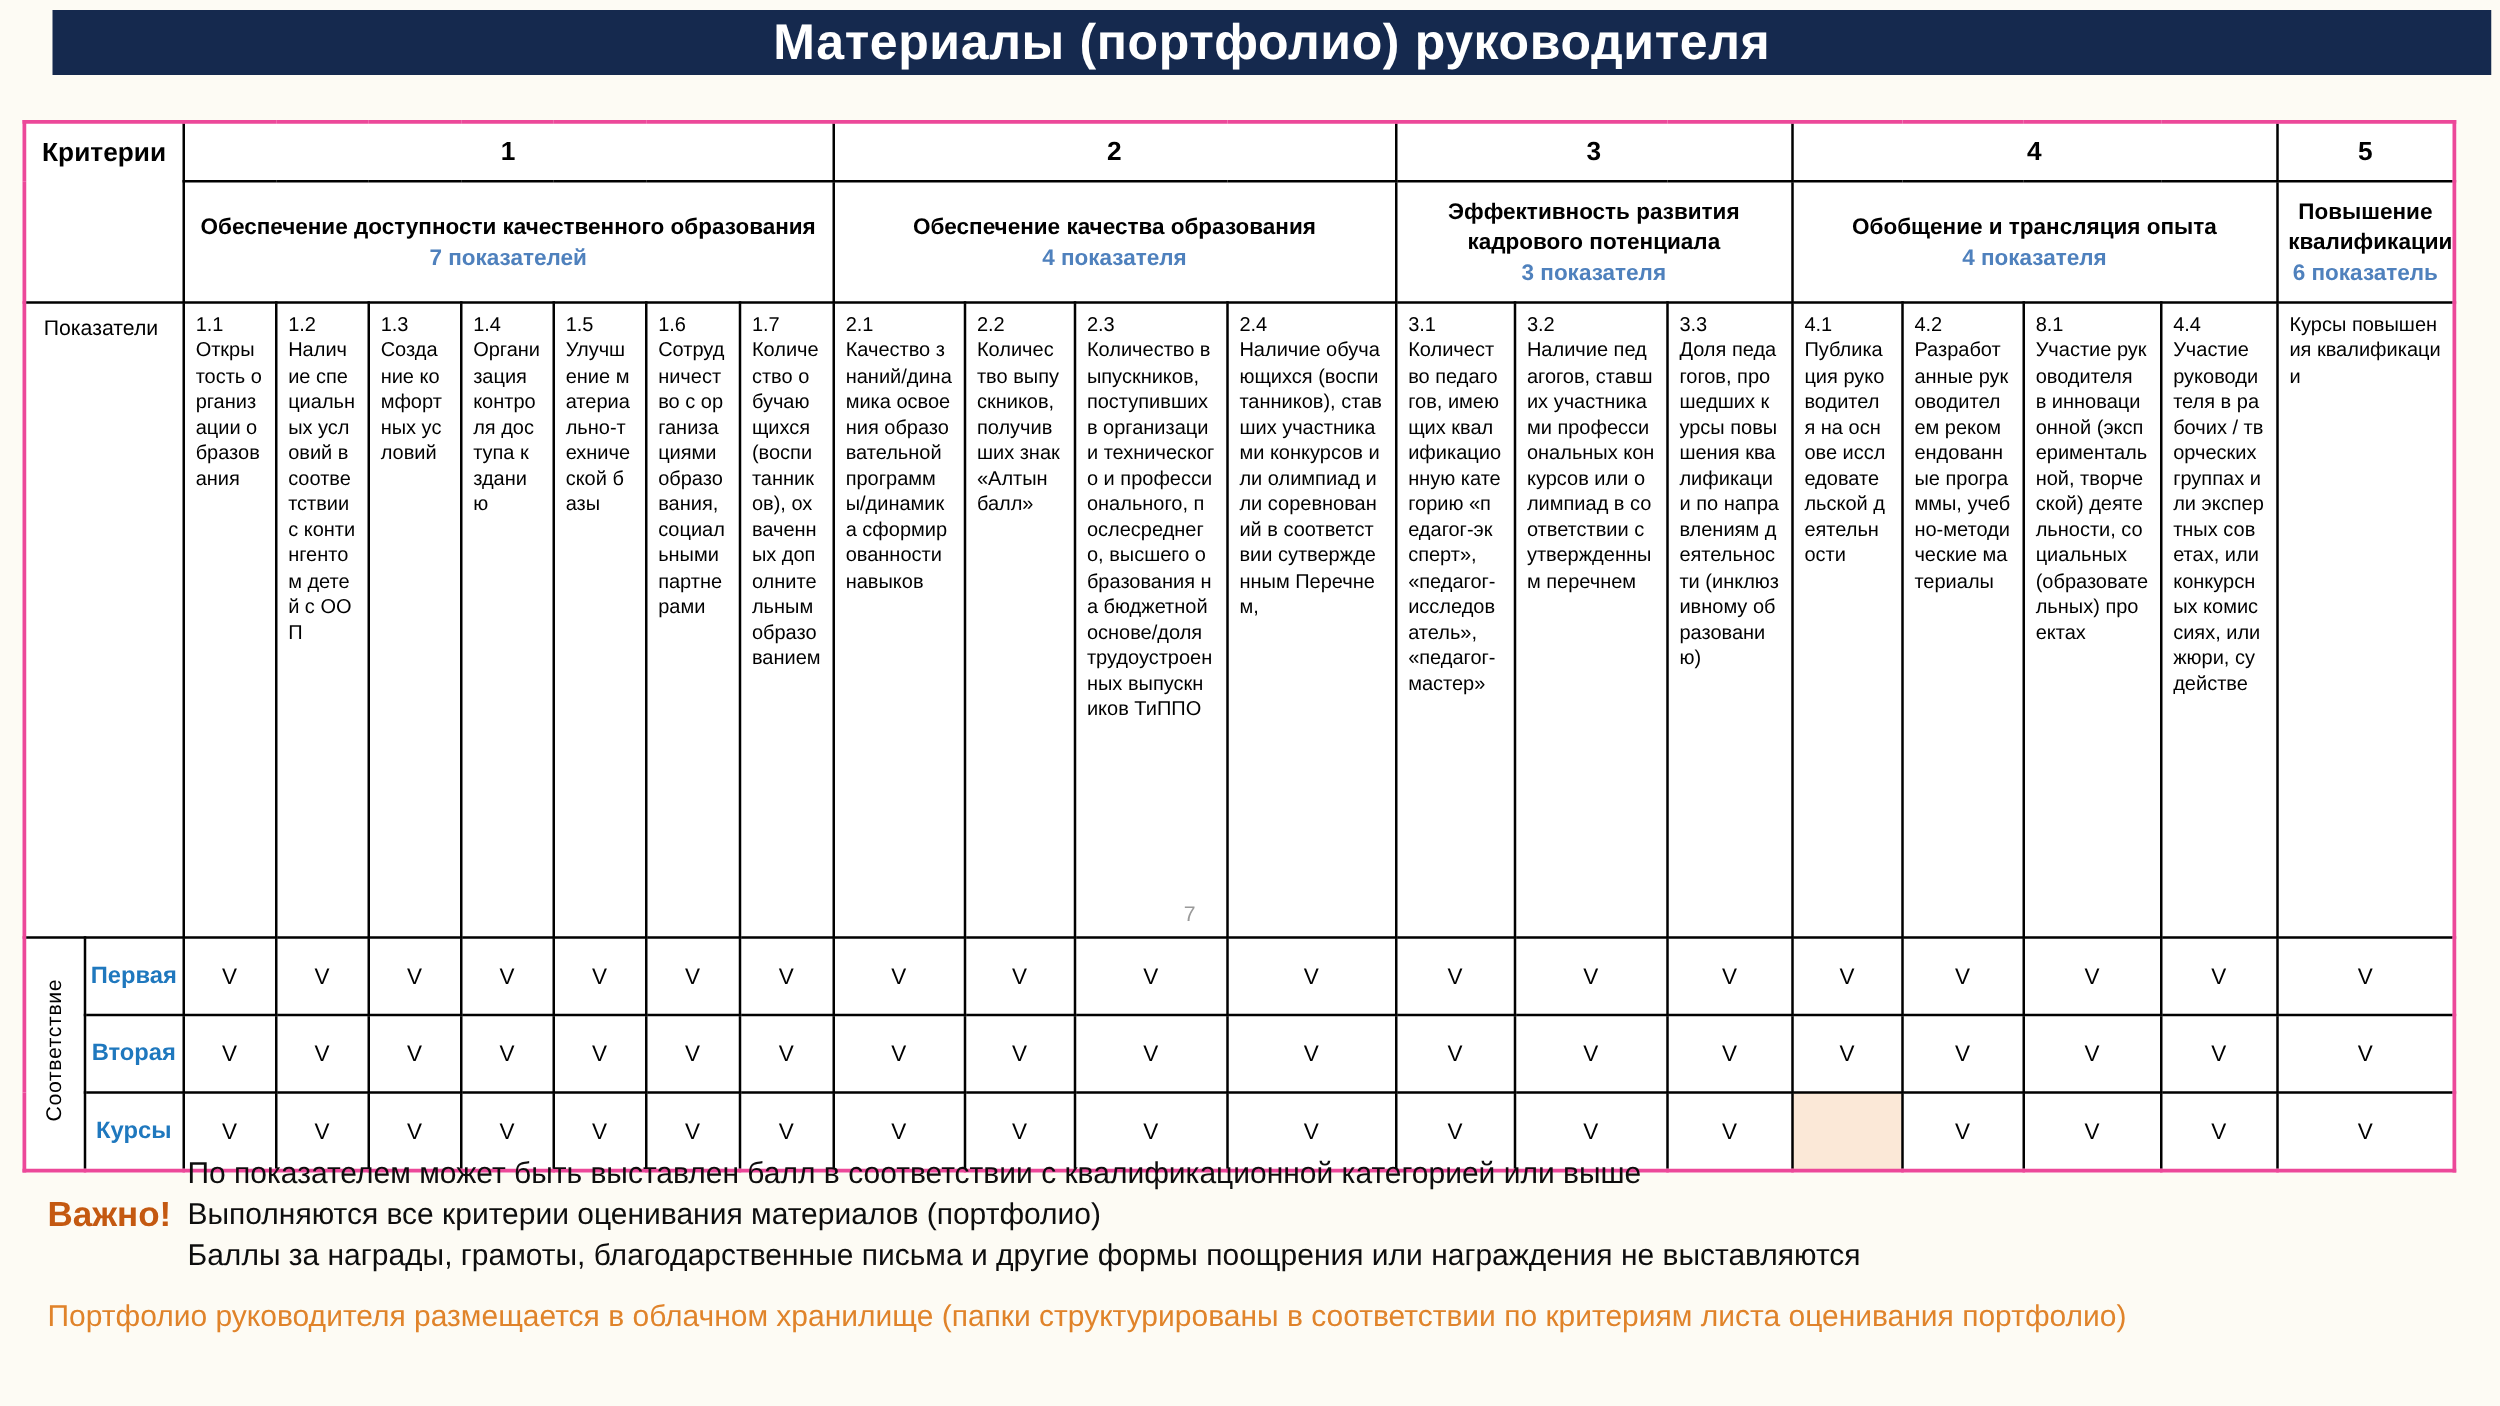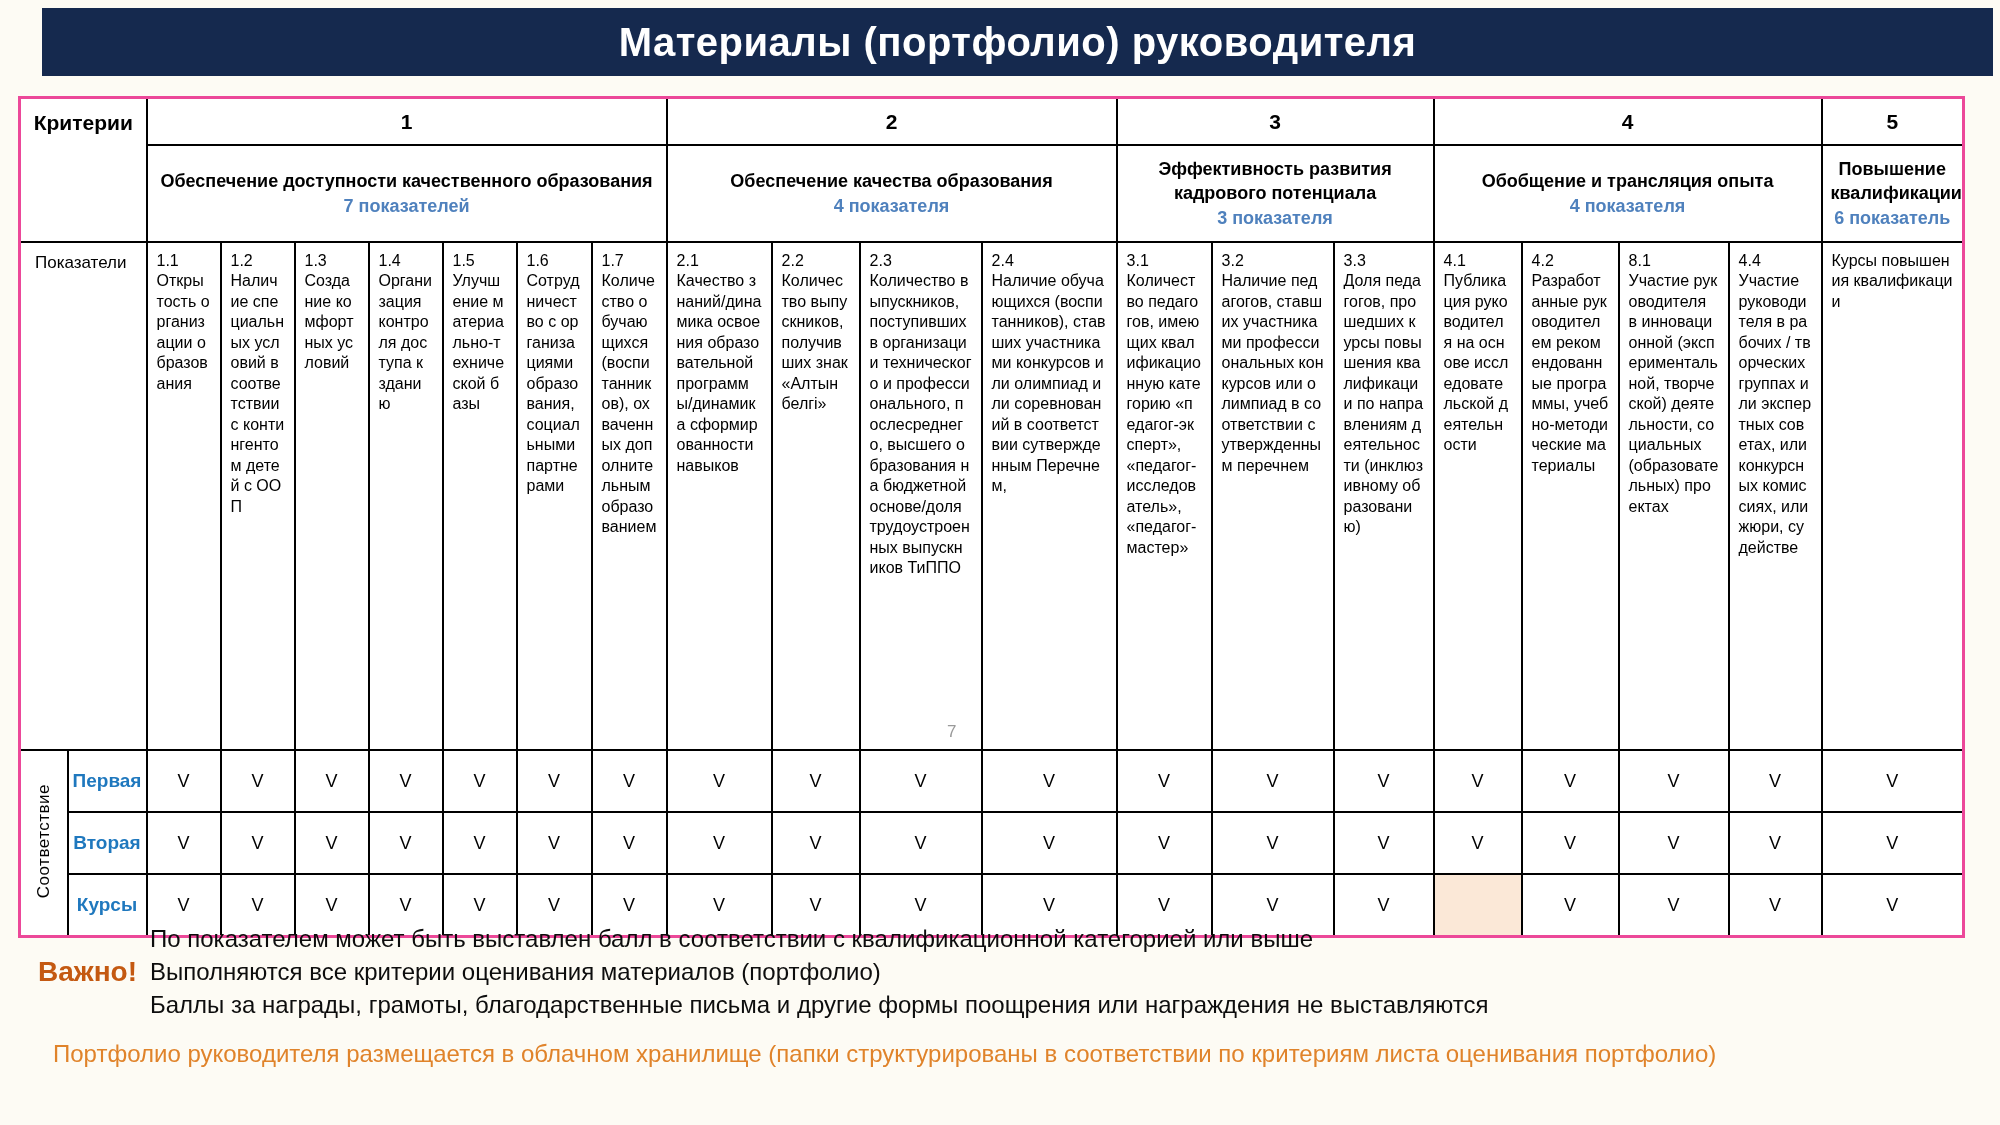--- a/index.html
+++ b/index.html
@@ -6,21 +6,21 @@
   body{
     width:2000px;height:1125px;
     background:#fdfbf4;
     font-family:"Liberation Sans", sans-serif;
     color:#000;
   }
   .slide{position:relative;width:2000px;height:1125px;overflow:hidden;}
 
   
   .title-bar{
-    position:absolute;top:8px;left:22px;right:7px;height:68px;
+    position:absolute;top:8px;left:22px;right:7px;height:52px;
     background:#15294e;
     display:flex;align-items:center;justify-content:center;margin-left:20px;
   }
   .title-bar h1{margin:0;color:#ffffff;font-size:40px;font-weight:bold;letter-spacing:.5px;}
 
   
   .table-wrap{position:absolute;top:96px;left:18px;}
   table{
     border-collapse:collapse;table-layout:fixed;width:1944px;
     background:#ffffff;border:3px solid #ec4899;
@@ -48,21 +48,21 @@
     font-size:17px;letter-spacing:.5px;
   }
   .c-cat{font-weight:bold;color:#1f78be;font-size:19px;}
   .chk{font-size:18px;}
   .hl{background:#fbe8d7;}
 
   
   .notes{position:absolute;top:922px;left:38px;display:flex;align-items:center;width:1930px;}
   .important{color:#c45911;font-weight:bold;font-size:28px;width:112px;flex:none;}
   .note-lines{font-size:24px;line-height:1.38;color:#0d0d0d;}
-  .footer-note{position:absolute;top:1040px;left:38px;font-size:24px;color:#e0832a;margin-left:15px;}
+  .footer-note{position:absolute;top:1040px;left:38px;font-size:24px;color:#e0832a;}
 </style>
 </head>
 <body>
 
 <div class="slide">
 
   <header class="title-bar">
     <h1>Материалы (портфолио) руководителя</h1>
   </header>
 
@@ -156,21 +156,21 @@
               <div class="code">1.7</div>
               <div>Количество обучающихся (воспитанников), охваченных дополнительным образованием</div>
             </td>
 
         <td class="ind">
               <div class="code">2.1</div>
               <div>Качество знаний/динамика освоения образовательной программы/динамика сформированности навыков</div>
             </td>
         <td class="ind">
               <div class="code">2.2</div>
-              <div>Количество выпускников, получивших знак «Алтын белгі»</div>
+              <div>Количество выпускников, получивших знак «Алтын балл»</div>
             </td>
         <td class="ind">
               <div class="code">2.3</div>
               <div>Количество выпускников, поступивших в организации технического и профессионального, послесреднего, высшего образования на бюджетной основе/доля трудоустроенных выпускников ТиППО</div>
               <span class="pgnum">7</span>
             </td>
         <td class="ind">
               <div class="code">2.4</div>
               <div>Наличие обучающихся (воспитанников), ставших участниками конкурсов или олимпиад или соревнований в соответствии сутвержденным Перечнем,</div>
             </td>

